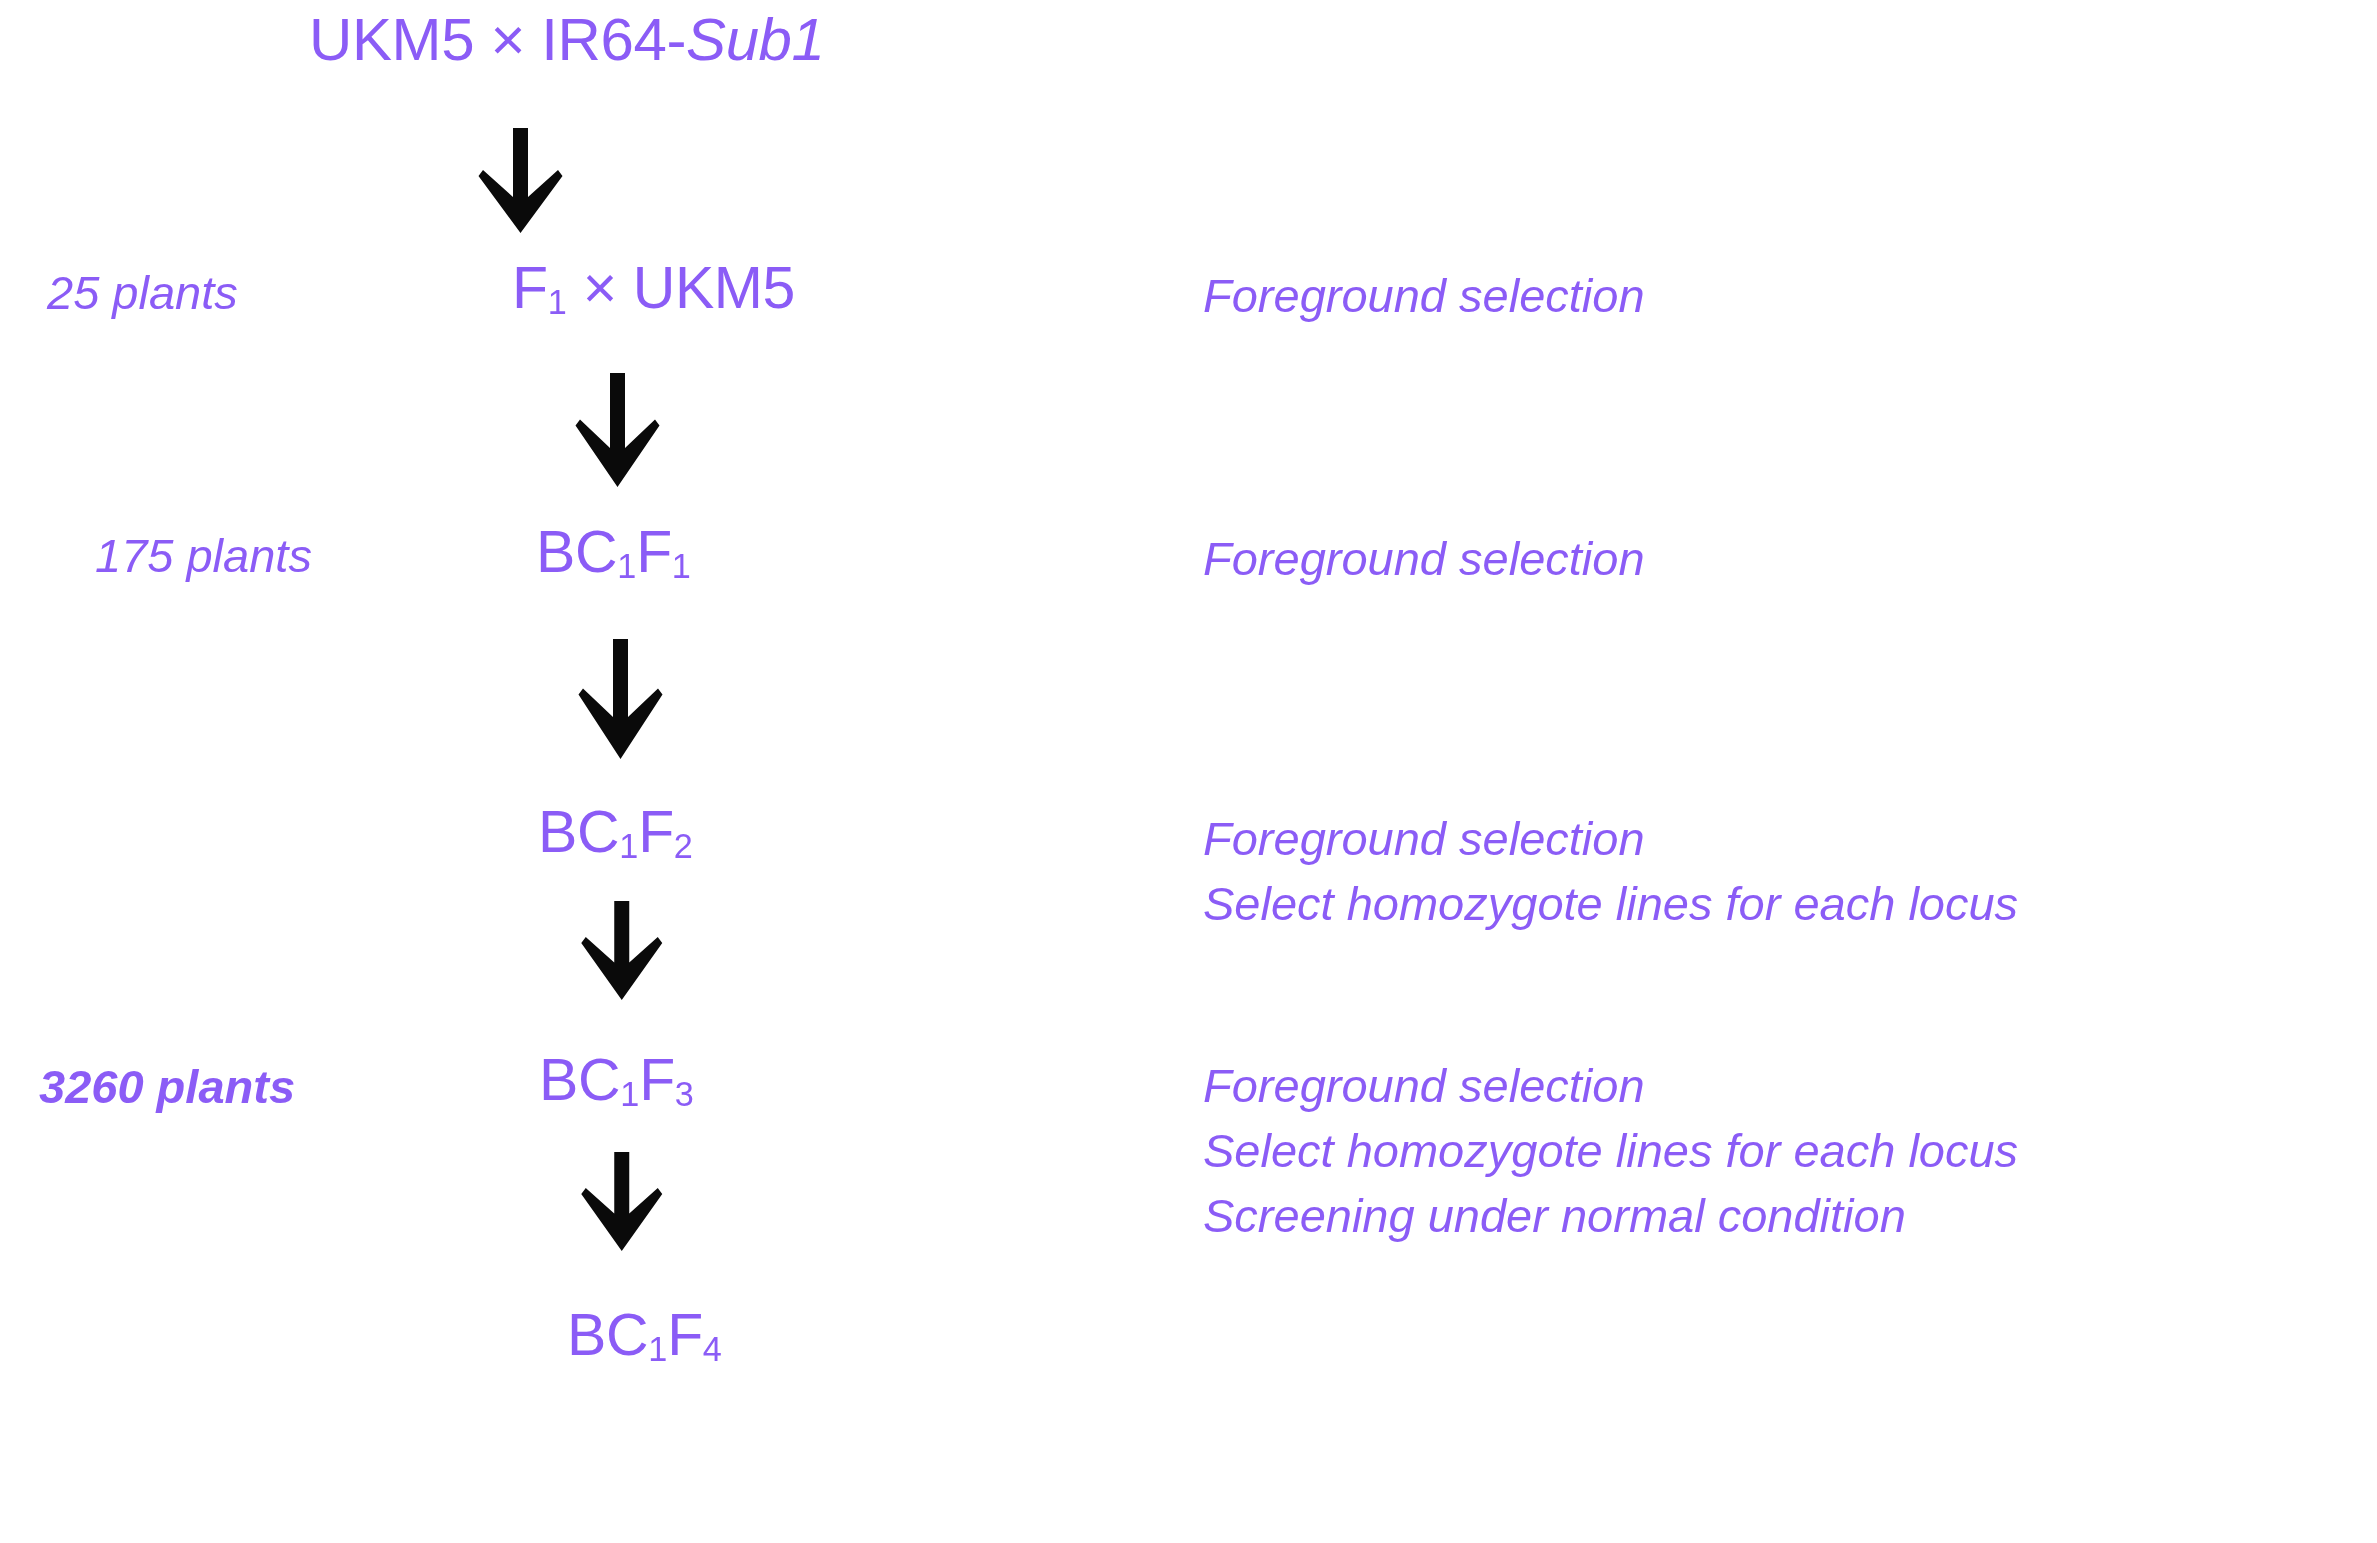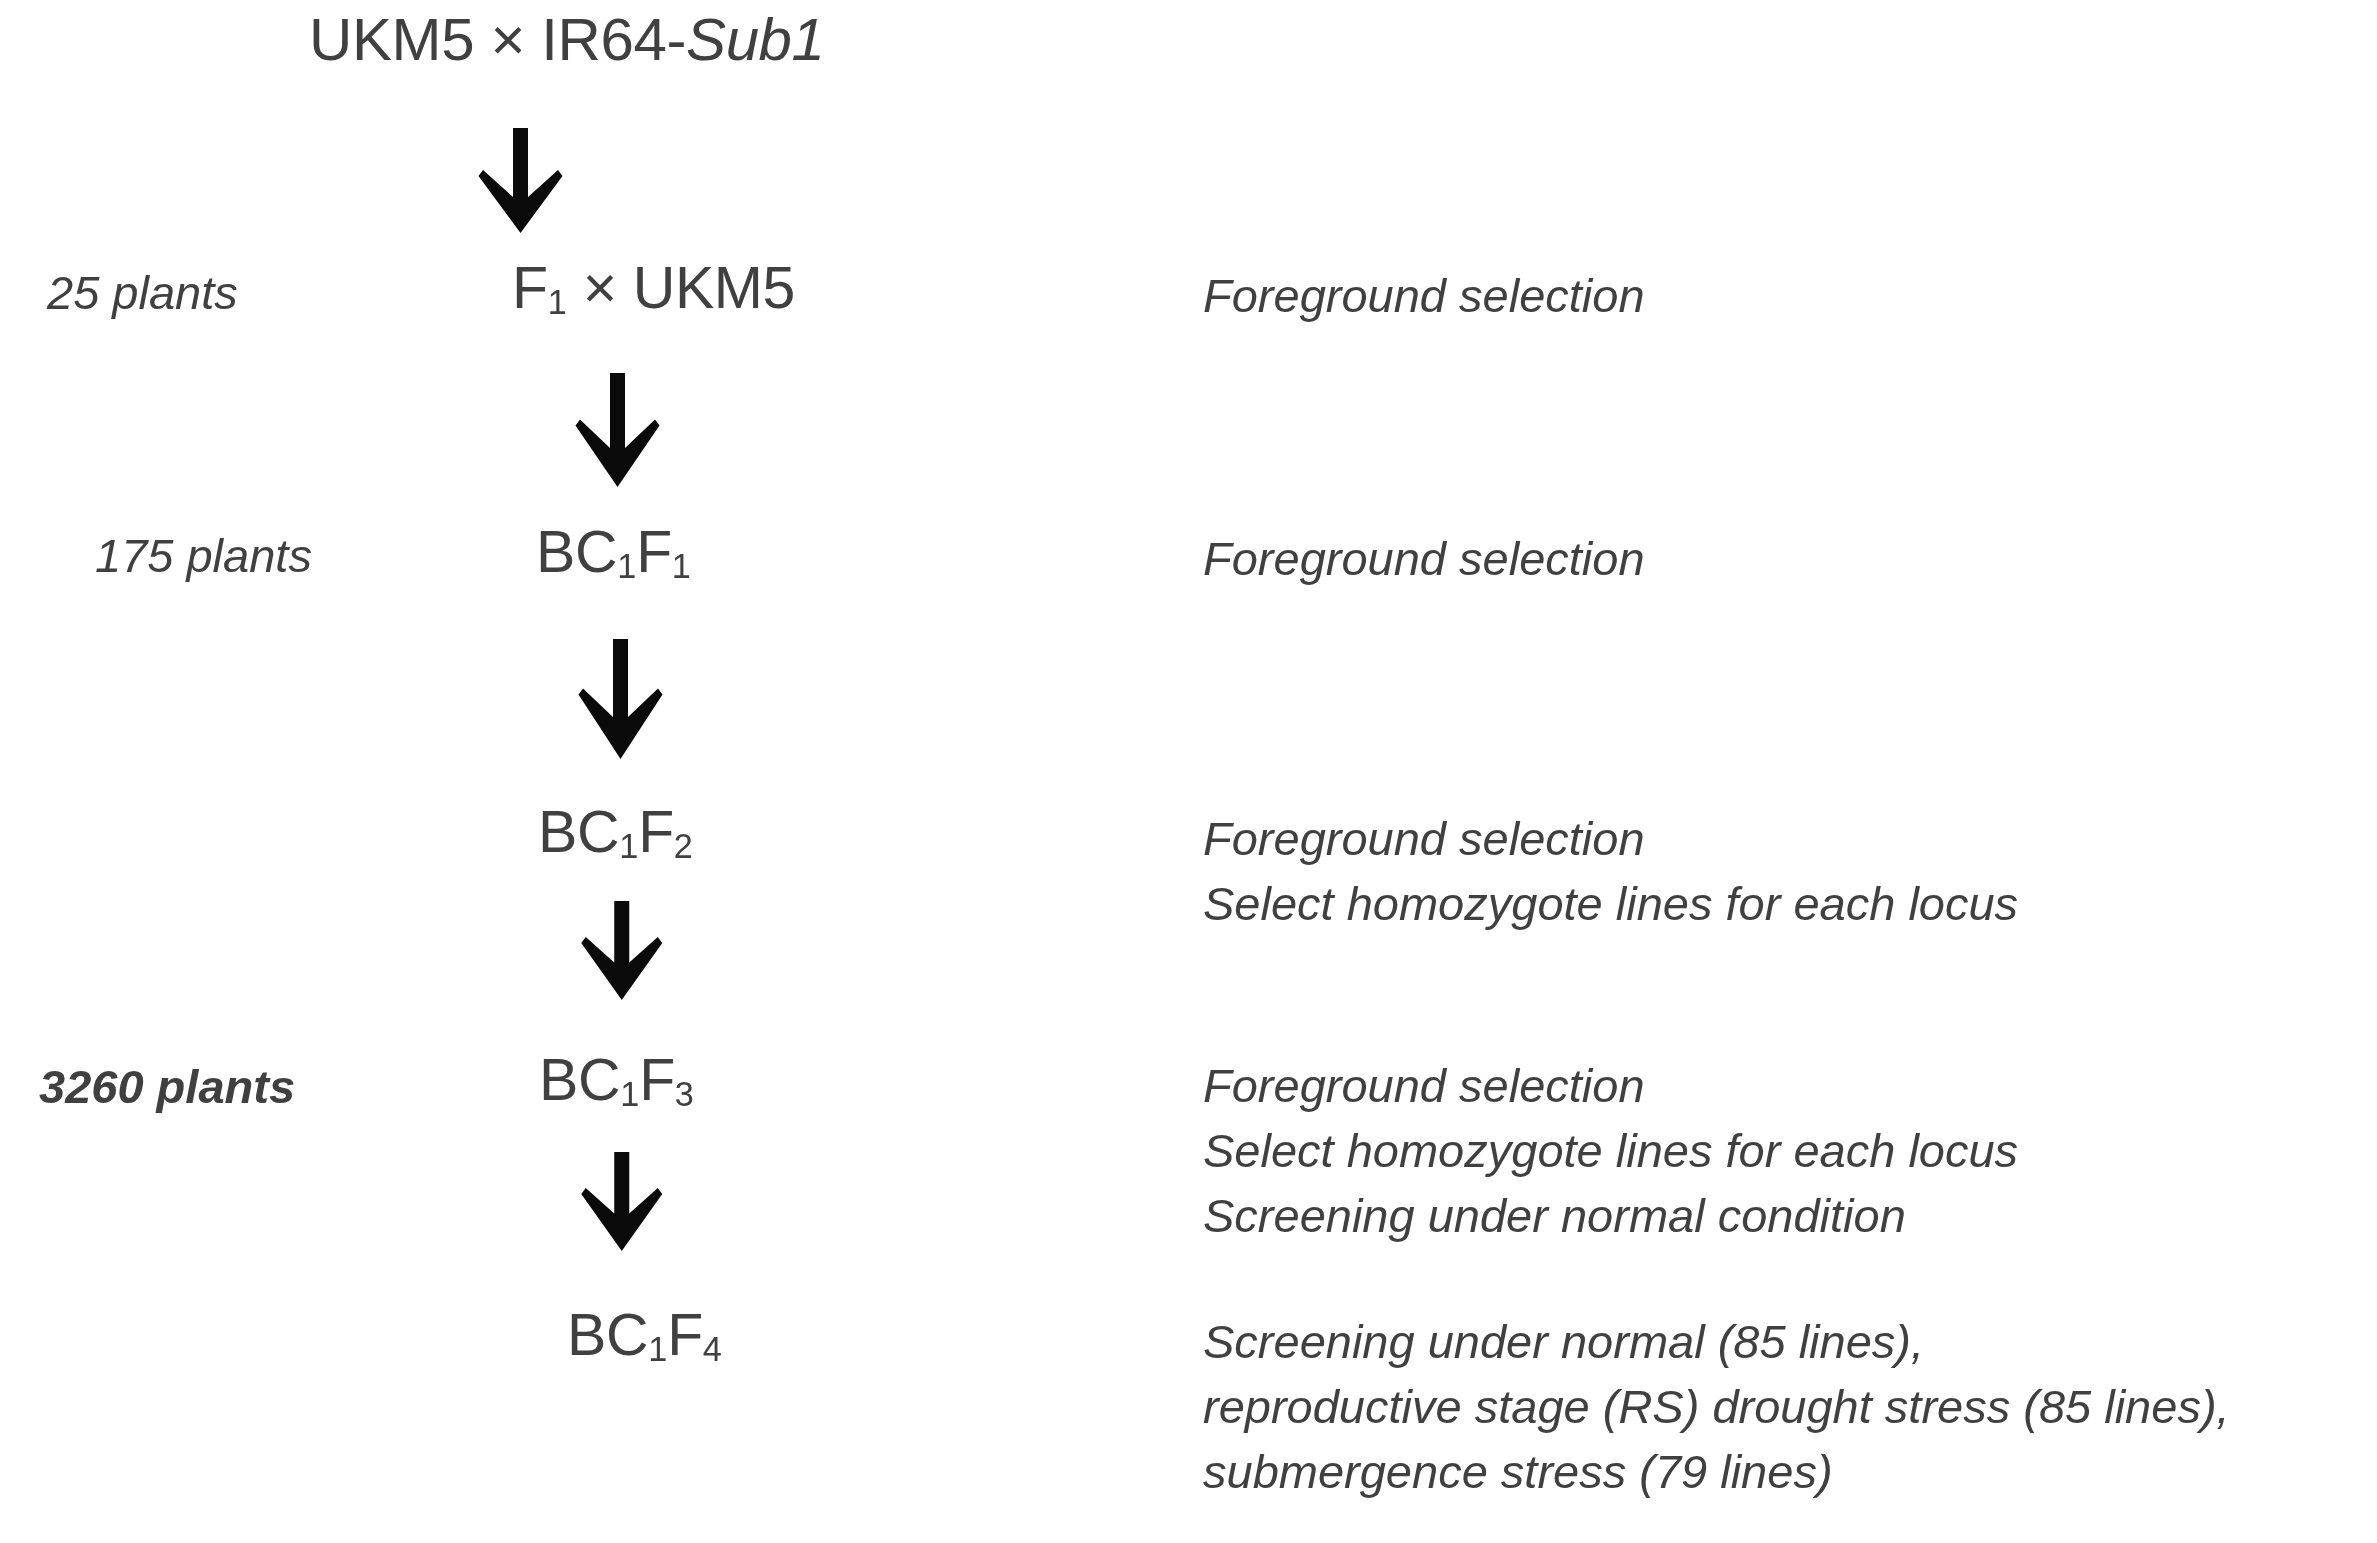--- a/index.html
+++ b/index.html
@@ -6,21 +6,21 @@
     margin: 0;
     padding: 0;
     background: #ffffff;
   }
   #page {
     position: relative;
     width: 2377px;
     height: 1544px;
     background: #ffffff;
     font-family: "Liberation Sans", sans-serif;
-    color: #404040;
+    color: #8b5cf6;
     overflow: hidden;
   }
 
   .abs { position: absolute; }
 
   
   .title {
     left: 309px;
     top: 6px;
     font-size: 60px;
@@ -146,20 +146,15 @@
   <div class="abs arrow" style="left:578px; top:1152px;">
     <svg width="89" height="99" viewBox="0 0 118 132" aria-hidden="true">
       <path d="M 48 0 L 68 0 L 68 82 L 106 48 L 112 56 L 58 132 L 4 56 L 10 48 L 48 82 Z" fill="#0a0a0a"></path>
     </svg>
   </div>
 
   <div class="abs gen" style="left:567px; top:1303px;">
     <span>BC</span><sub>1</sub><span>F</span><sub>4</sub>
   </div>
 
-  <div class="abs right-label" style="left:1203px; top:1310px;">
-    <div>Screening under normal (85 lines),</div>
-    <div>reproductive stage (RS) drought stress (85 lines),</div>
-    <div>submergence stress (79 lines)</div>
-  </div>
 
 </div>
 
 
 </body></html>

